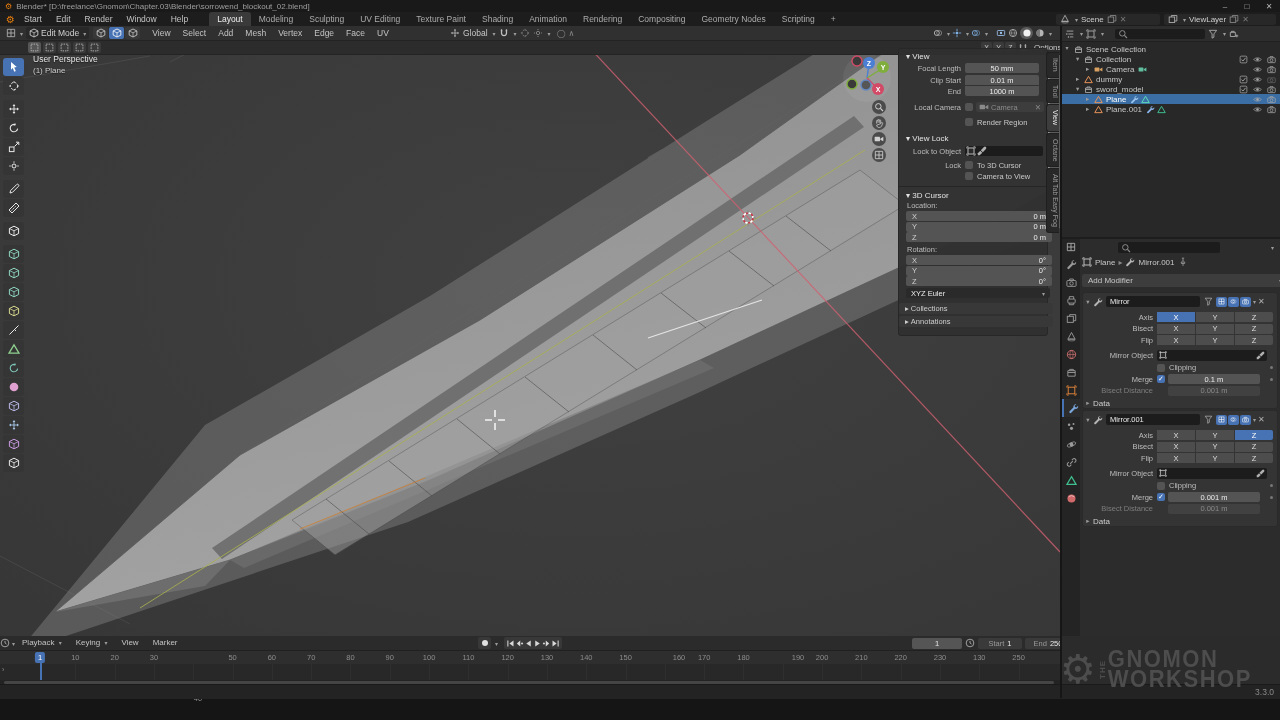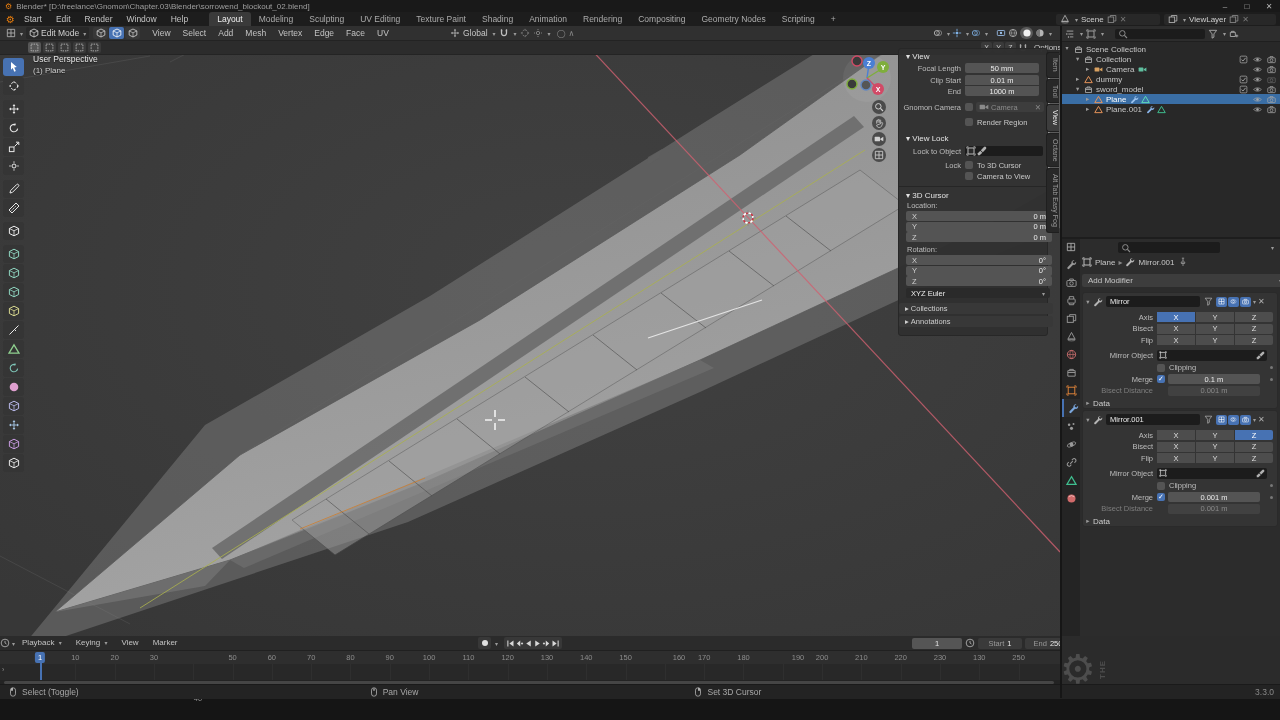--- a/index.html
+++ b/index.html
@@ -532,21 +532,21 @@
       </div>
     <div class="np-row" style="top:26px;">
         <span class="np-lab">Clip Start</span>
         <span class="fld" style="width:74px;justify-content:center;border-radius:2px 2px 0 0;">0.01 m</span>
       </div>
     <div class="np-row" style="top:37px;">
         <span class="np-lab">End</span>
         <span class="fld" style="width:74px;justify-content:center;border-radius:0 0 2px 2px;">1000 m</span>
       </div>
     <div class="np-row" style="top:53px;">
-        <span class="np-lab">Gnomon Camera</span>
+        <span class="np-lab">Local Camera</span>
         <span class="chk"></span>
         <span class="fld ghost" style="width:62px;margin-left:3px;padding:0 3px;gap:2px;">
           <svg class="ic" width="10" height="10" viewBox="0 0 12 12" style="color:#8a8a8a">
             <rect x="0.8" y="3.4" width="6.4" height="5.4" rx="0.8" fill="currentColor"></rect>
             <path d="M7.6,5.6L11.2,3.4V8.8L7.6,6.8Z" fill="currentColor"></path>
           </svg>
           <span>Camera</span>
           <span style="margin-left:auto;">✕</span>
         </span>
       </div>
@@ -1253,44 +1253,25 @@
         <span style="position:absolute;left:2px;top:2px;color:#8a8a8a;font-size:7px;">›</span>
       </div>
     <div style="height:5px;background:#232323;position:relative;">
       <div style="position:absolute;left:4px;top:1px;width:1050px;height:3px;background:#454545;border-radius:2px;"></div>
     </div>
   </div>
 
   <div id="corner" class="abs"></div>
 
   <div id="statusbar" class="abs flex">
-    <div id="status-items" class="flex" style="width:1060px;">
-        <span class="flex" style="margin-left:8px;gap:4px;">
-    <svg class="ic" width="10" height="10" viewBox="0 0 12 12" style="color:#b0b0b0">
-            <rect x="3" y="1" width="6" height="10" rx="2.8" fill="none" stroke="currentColor"></rect>
-            <path d="M3.4,1.8a2.6,2.6 0 0 1 2.6,-0.8V4.6H3.4Z" fill="currentColor"></path>
-          </svg>
-    <span>Select (Toggle)</span>
-        </span>
-        <span class="flex" style="margin-left:290px;gap:4px;">
-    <svg class="ic" width="10" height="10" viewBox="0 0 12 12" style="color:#b0b0b0">
-            <rect x="3" y="1" width="6" height="10" rx="2.8" fill="none" stroke="currentColor"></rect>
-            <rect x="5.2" y="1.4" width="1.6" height="3.4" rx="0.8" fill="currentColor"></rect>
-          </svg>
-    <span>Pan View</span>
-        </span>
-        <span class="flex" style="margin-left:275px;gap:4px;">
-    <svg class="ic" width="10" height="10" viewBox="0 0 12 12" style="color:#b0b0b0">
-            <rect x="3" y="1" width="6" height="10" rx="2.8" fill="none" stroke="currentColor"></rect>
-            <path d="M8.6,1.8a2.6,2.6 0 0 0 -2.6,-0.8V4.6h2.6Z" fill="currentColor"></path>
-          </svg>
-    <span>Set 3D Cursor</span>
-        </span>
-      </div>
     <span style="margin-left:auto;margin-right:6px;color:#8a8a8a;">3.3.0</span>
   </div>
   <div id="bottomstrip" class="abs"></div>
 
   <div id="watermark" class="abs">
     <span style="font-size:40px;line-height:40px;">⚙</span>
     <span class="wm-the">THE</span>
+    <span>
+      <div class="wm-line">GNOMON</div>
+      <div class="wm-line">WORKSHOP</div>
+    </span>
   </div>
 </div>
 
 </body></html>

